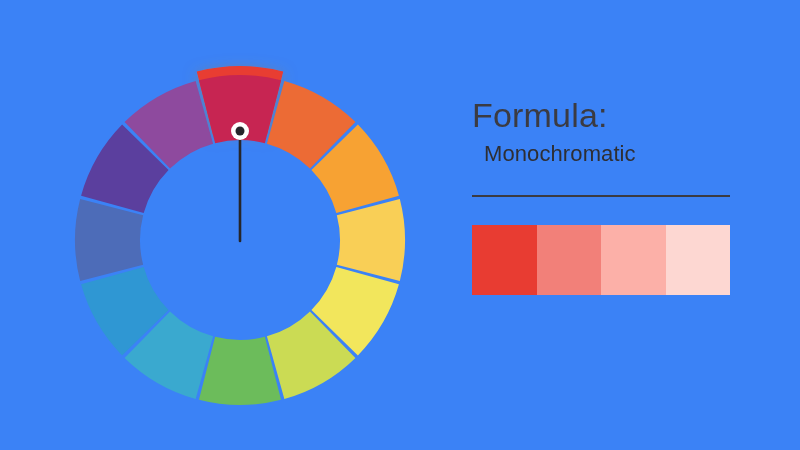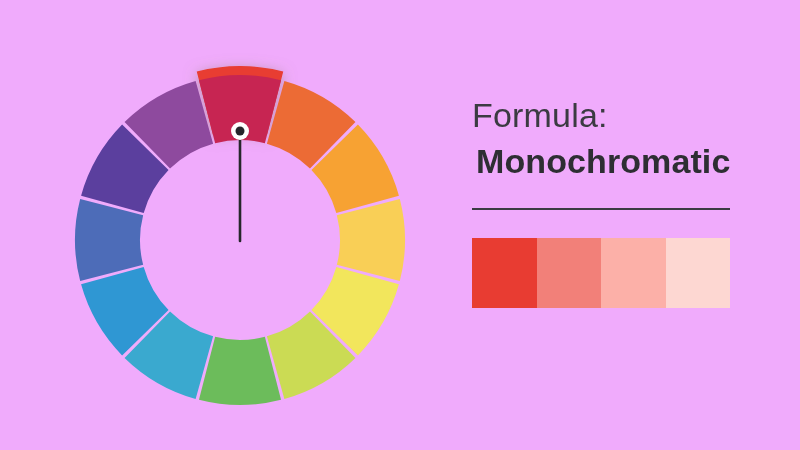--- a/index.html
+++ b/index.html
@@ -57,26 +57,26 @@
   #formula-label {
     font-size: 34px;
     font-weight: 300;
     letter-spacing: 0.2px;
     color: #3b3b42;
     line-height: 1.12;
     margin: 0;
     white-space: nowrap;
   }
   #formula-value {
-    font-size: 34px;
-    font-weight: 700;
+    font-size: 22px;
+    font-weight: 400;
     letter-spacing: 0.1px;
     color: #2e2e33;
     line-height: 1.12;
-    margin: 8px 0 0 4px;
+    margin: 8px 0 0 12px;
     white-space: nowrap;
   }
   #divider {
     margin-top: 28px;
     width: 258px;
     height: 2px;
     background: #3b3b42;
   }
   #swatch-row {
     margin-top: 28px;
@@ -85,21 +85,21 @@
     height: 70px;
   }
   .swatch {
     flex: 1 1 0;
     height: 100%;
   }
 </style>
 </head>
 <body style="background: rgb(250, 245, 233);">
 
-<div id="stage" style="background: #f0abfc;">
+<div id="stage" style="background: #3b82f6;">
 
   <div id="wheel-panel">
     <svg id="wheel-svg" width="470" height="450" viewBox="0 0 470 450">
       <defs>
         <filter id="seg-shadow" x="-60%" y="-60%" width="220%" height="220%">
           <feDropShadow dx="0" dy="3" stdDeviation="7" flood-color="#8a7f63" flood-opacity="0.55"></feDropShadow>
         </filter>
       </defs>
       <g id="segments-group">
           <path d="M 196.72795963331527 71.4665299636182 A 174 174 0 0 1 283.2720403666848 71.4665299636182 L 267.1071977009692 134.4244354369792 A 109 109 0 0 0 212.89280229903082 134.4244354369792 Z" fill="#e83c32" class="wheel-segment" filter="url(#seg-shadow)"></path>

